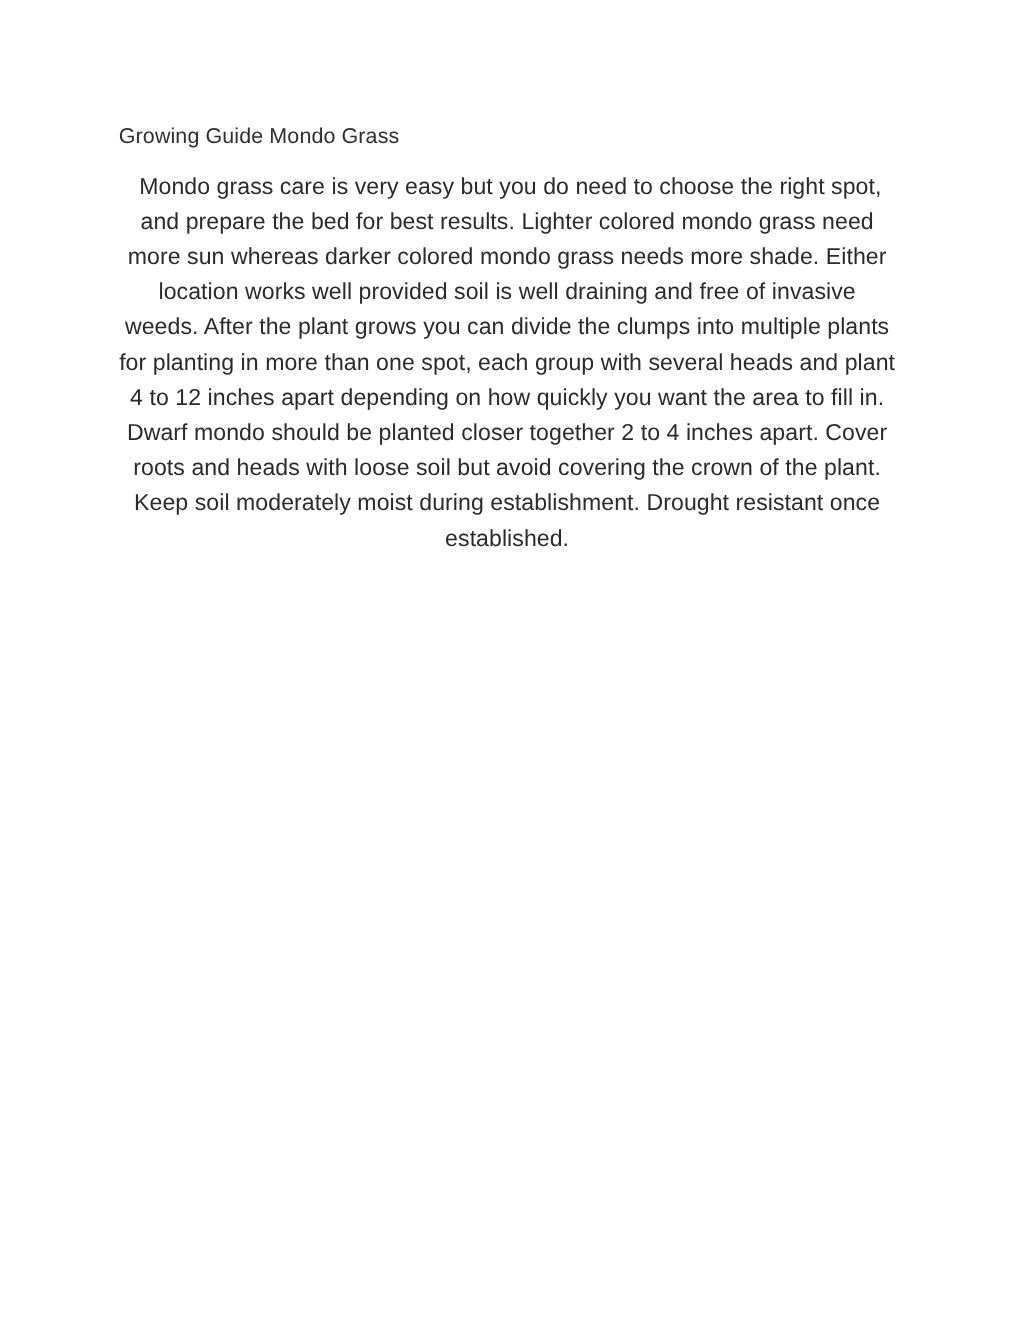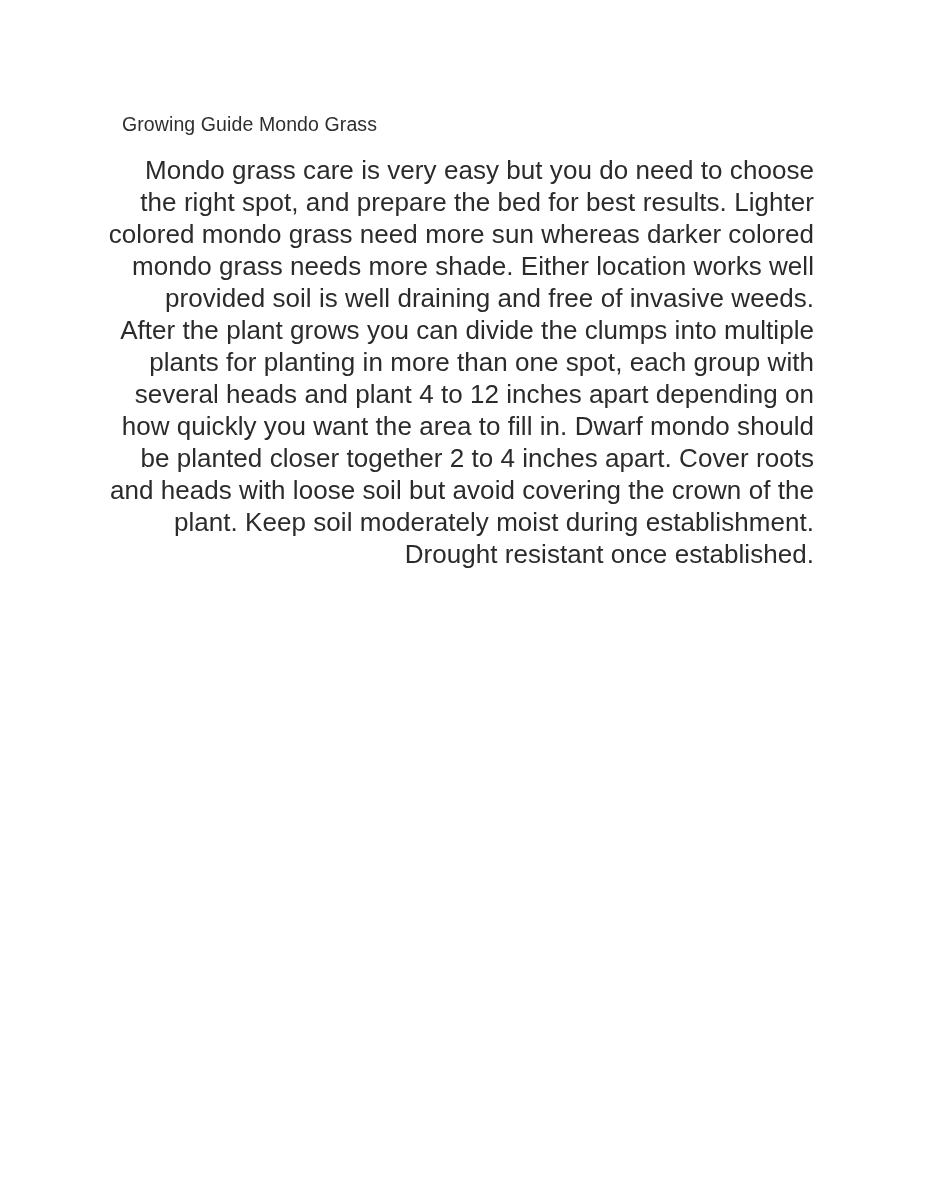--- a/index.html
+++ b/index.html
@@ -24,30 +24,30 @@
   .doc-body {
     position: absolute;
     left: 108px;
     top: 108px;
     width: 706px;
   }
   .doc-title {
     font-size: 19.5px;
     line-height: 32px;
     color: #2f2f2f;
-    margin: 0 0 14px 14px;
+    margin: 0 0 14px 0;
     font-weight: normal;
     letter-spacing: 0.1px;
   }
   .doc-paragraph {
-    font-size: 26px;
+    font-size: 21px;
     line-height: 32px;
     color: #2b2b2b;
     margin: 0;
-    text-align: right;
+    text-align: center;
     letter-spacing: 0.05px;
     white-space: pre-wrap;
   }
 </style>
 </head>
 <body>
 
 <div class="page">
   <div class="doc-body">
     <p class="doc-title">Growing Guide Mondo Grass</p>

